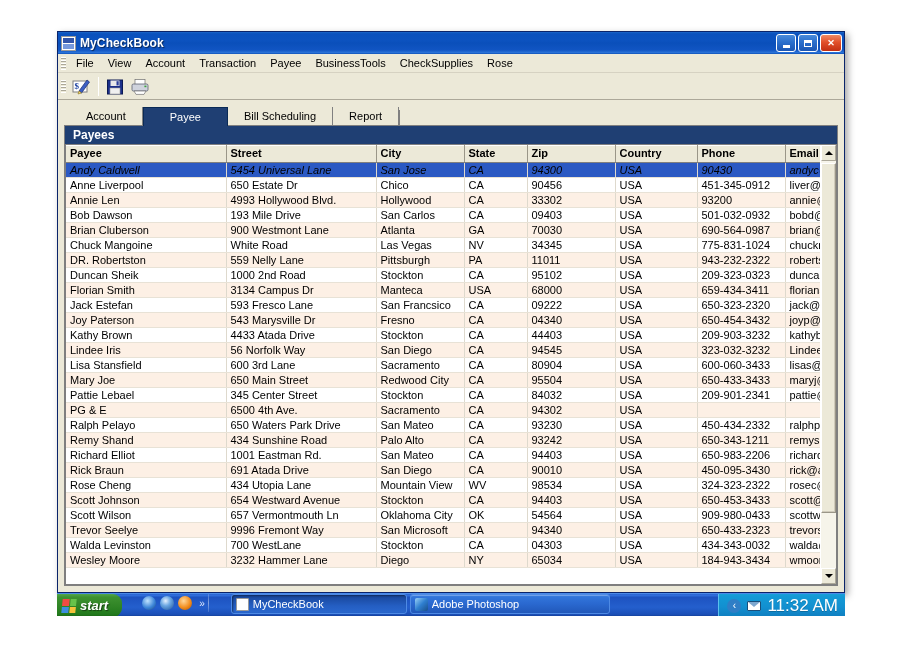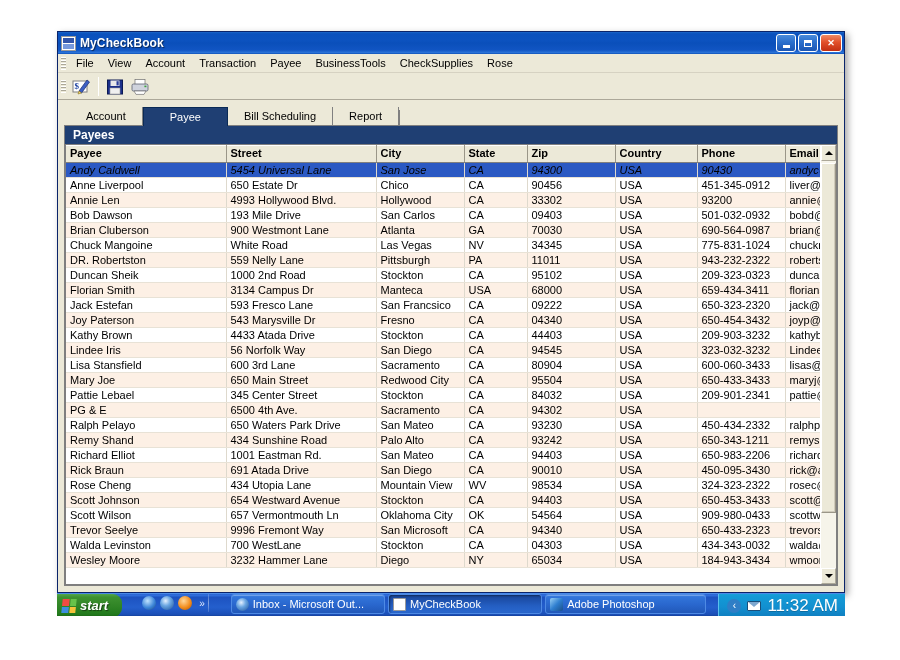--- a/index.html
+++ b/index.html
@@ -740,30 +740,26 @@
 
     <div id="quicklaunch">
       <div class="ql-icon" style="background:radial-gradient(circle at 40% 35%,#bfe3ff 0%,#3d86d8 55%,#17447f 100%);"></div>
       <div class="ql-icon" style="background:radial-gradient(circle at 40% 35%,#e4f0ff 0%,#6aa6e2 40%,#1c4f98 100%);"></div>
       <div class="ql-icon" style="background:radial-gradient(circle at 40% 35%,#ffd79a 0%,#f28c1c 55%,#a24f05 100%);"></div>
       <div class="ql-more">»</div>
       <div class="ql-sep"></div>
     </div>
 
     <div id="tasklist">
-      <div class="taskitem" style="width:176px">
-        <div class="ti-icon" style="background:radial-gradient(circle at 40% 35%,#e4f0ff 0%,#6aa6e2 40%,#1c4f98 100%);border-radius:50%"></div>
-        <div class="ti-label">Inbox - Microsoft Out...</div>
-      </div>
       <div class="taskitem active" style="width:176px">
         <div class="ti-icon" style="background:#fff;border:1px solid #9a9a9a;position:relative;border-radius:1px">
         </div>
         <div class="ti-label">MyCheckBook</div>
       </div>
-      <div class="taskitem" style="width:184px">
+      <div class="taskitem" style="width:200px">
         <div class="ti-icon" style="background:linear-gradient(135deg,#9ad0f5 0%,#2f7fd0 50%,#1a4f8a 100%);border-radius:2px"></div>
         <div class="ti-label">Adobe Photoshop</div>
       </div>
     </div>
 
     <div id="tray">
       <div class="tray-chev" style="background:#2f7ec6;border-radius:50%;width:14px;height:14px;display:flex;align-items:center;justify-content:center;line-height:1">‹</div>
       <div style="width:14px;height:10px;background:#fff;border:1px solid #1a4f7a;position:relative;border-radius:1px">
         <div style="position:absolute;left:0;top:0;width:0;height:0;border-left:6.5px solid transparent;border-right:6.5px solid transparent;border-top:5px solid #7fa8cf"></div>
       </div>

